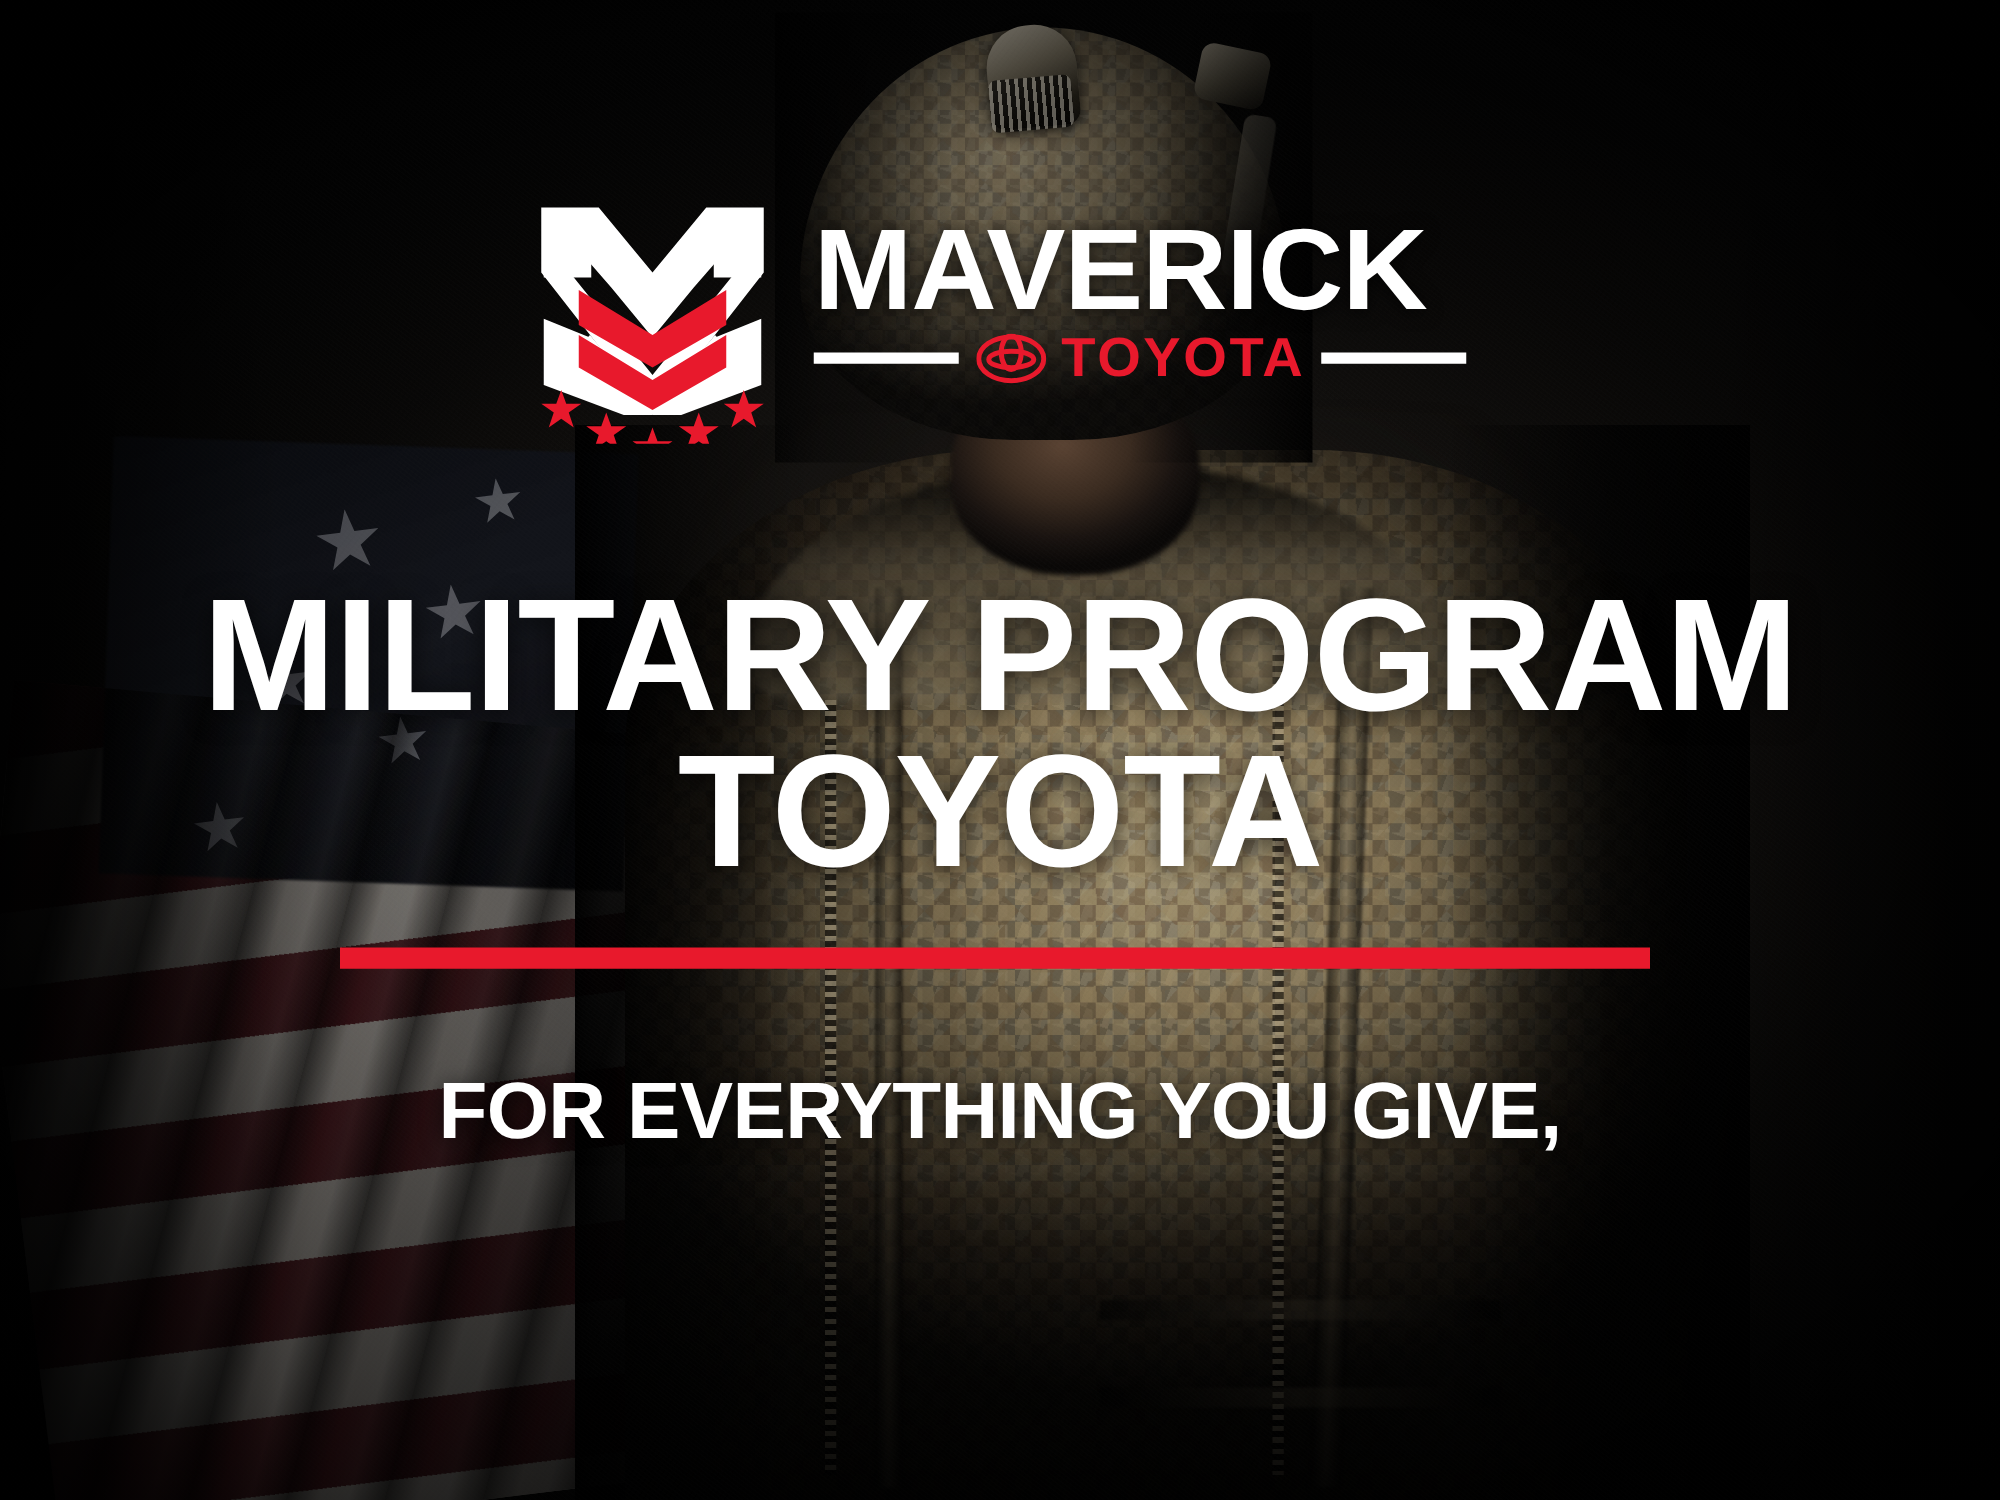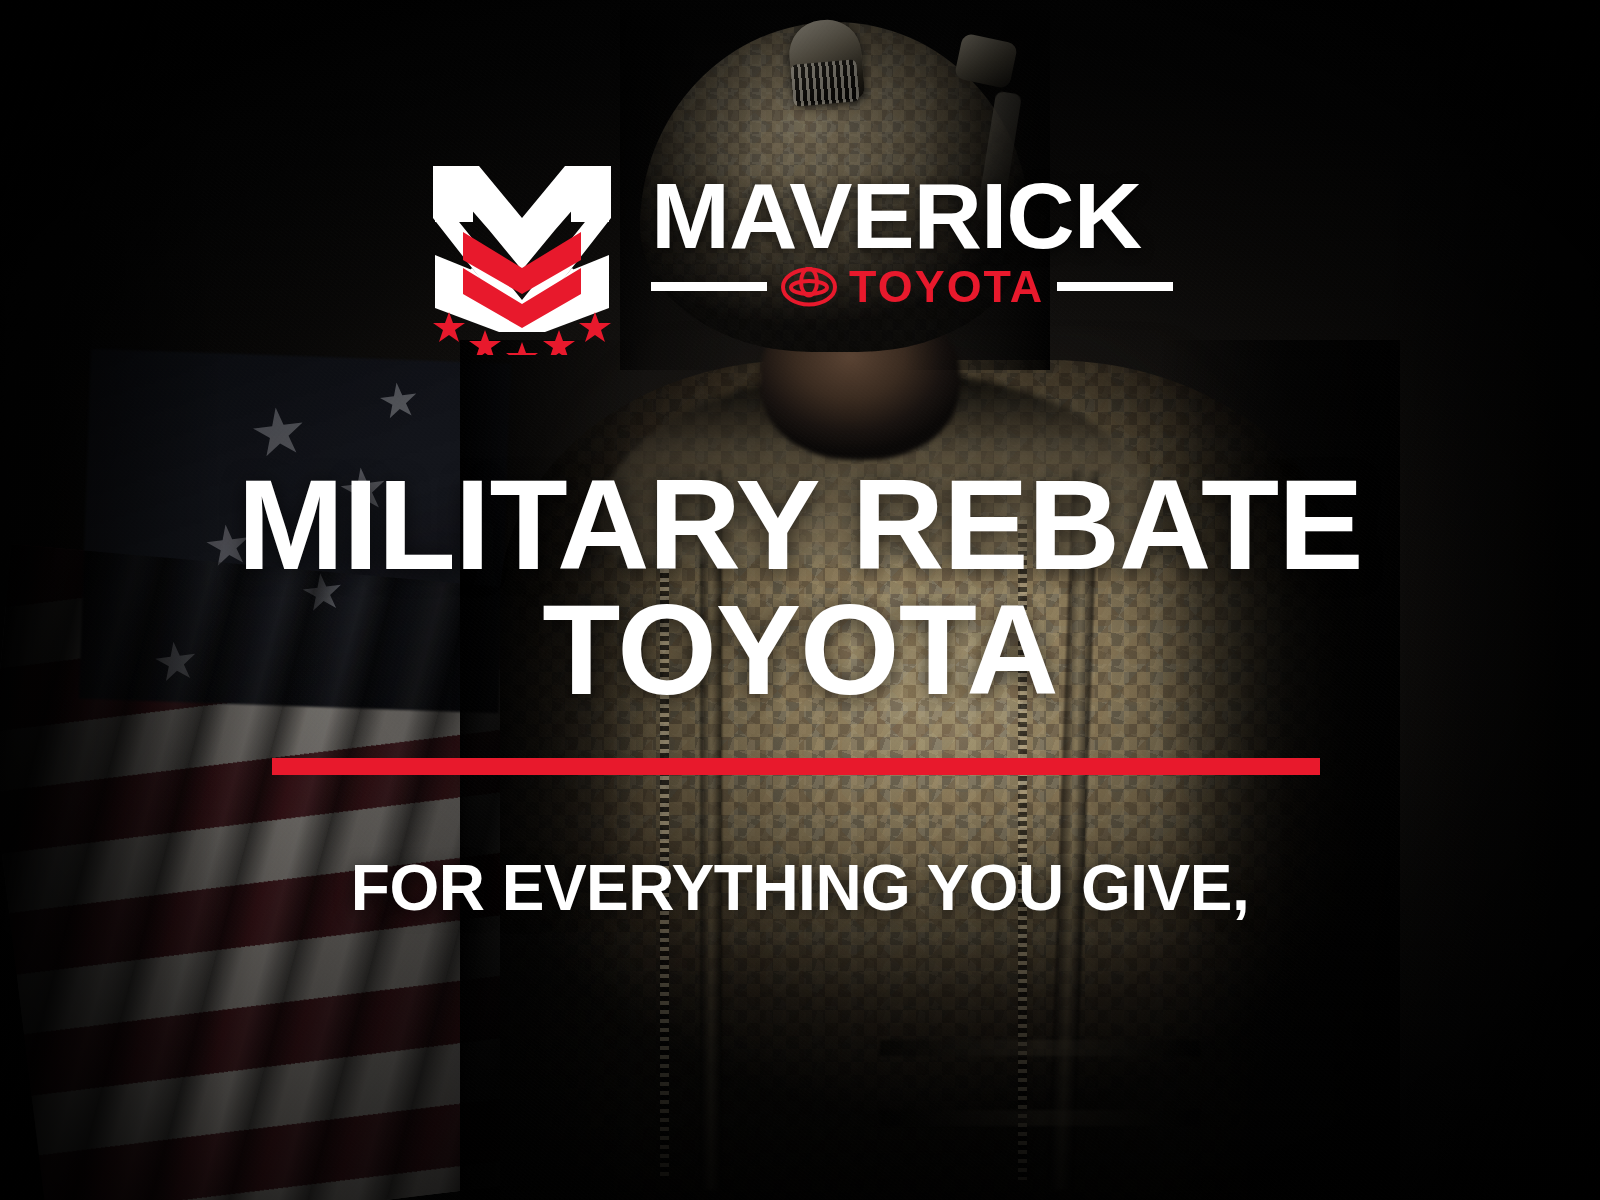--- a/index.html
+++ b/index.html
@@ -474,21 +474,21 @@
               <ellipse cx="28" cy="20.5" rx="18" ry="6.6" fill="none" stroke="#E8192C" stroke-width="4"></ellipse>
             </svg>
           </span>
           <div class="toyota-word">TOYOTA</div>
           <div class="rule rule-right"></div>
         </div>
       </div>
     </div>
 
     <div class="headline">
-      <span class="l1">MILITARY REBATE</span>
+      <span class="l1">MILITARY PROGRAM</span>
       <span class="l2">TOYOTA</span>
     </div>
 
     <div class="divider"></div>
 
     <div class="tagline">
       <span class="t1">FOR EVERYTHING YOU GIVE,</span>
     </div>
 
   </div>

